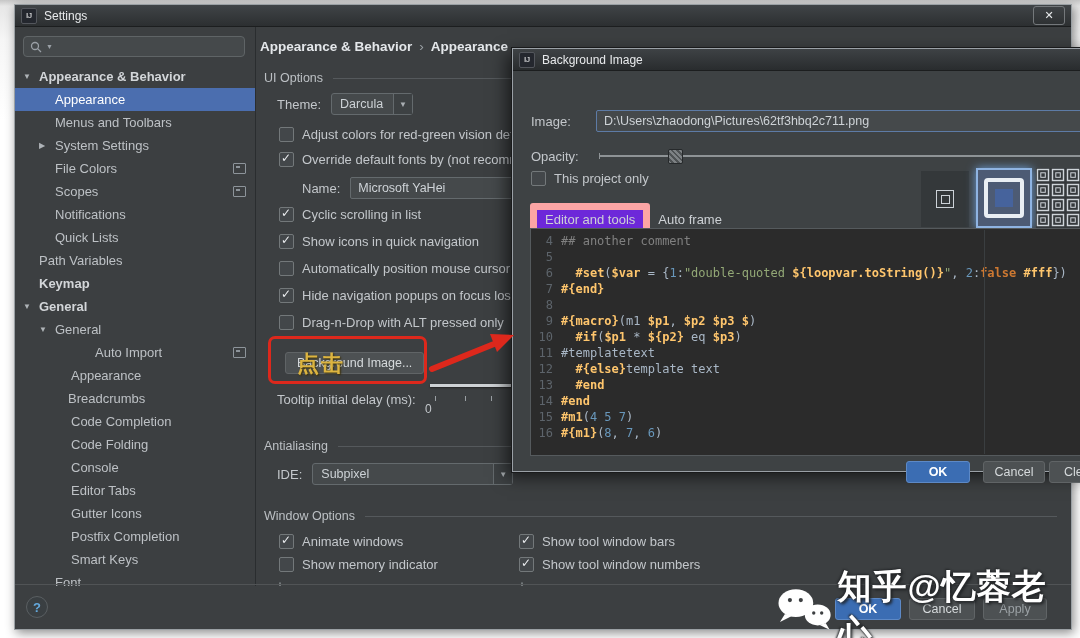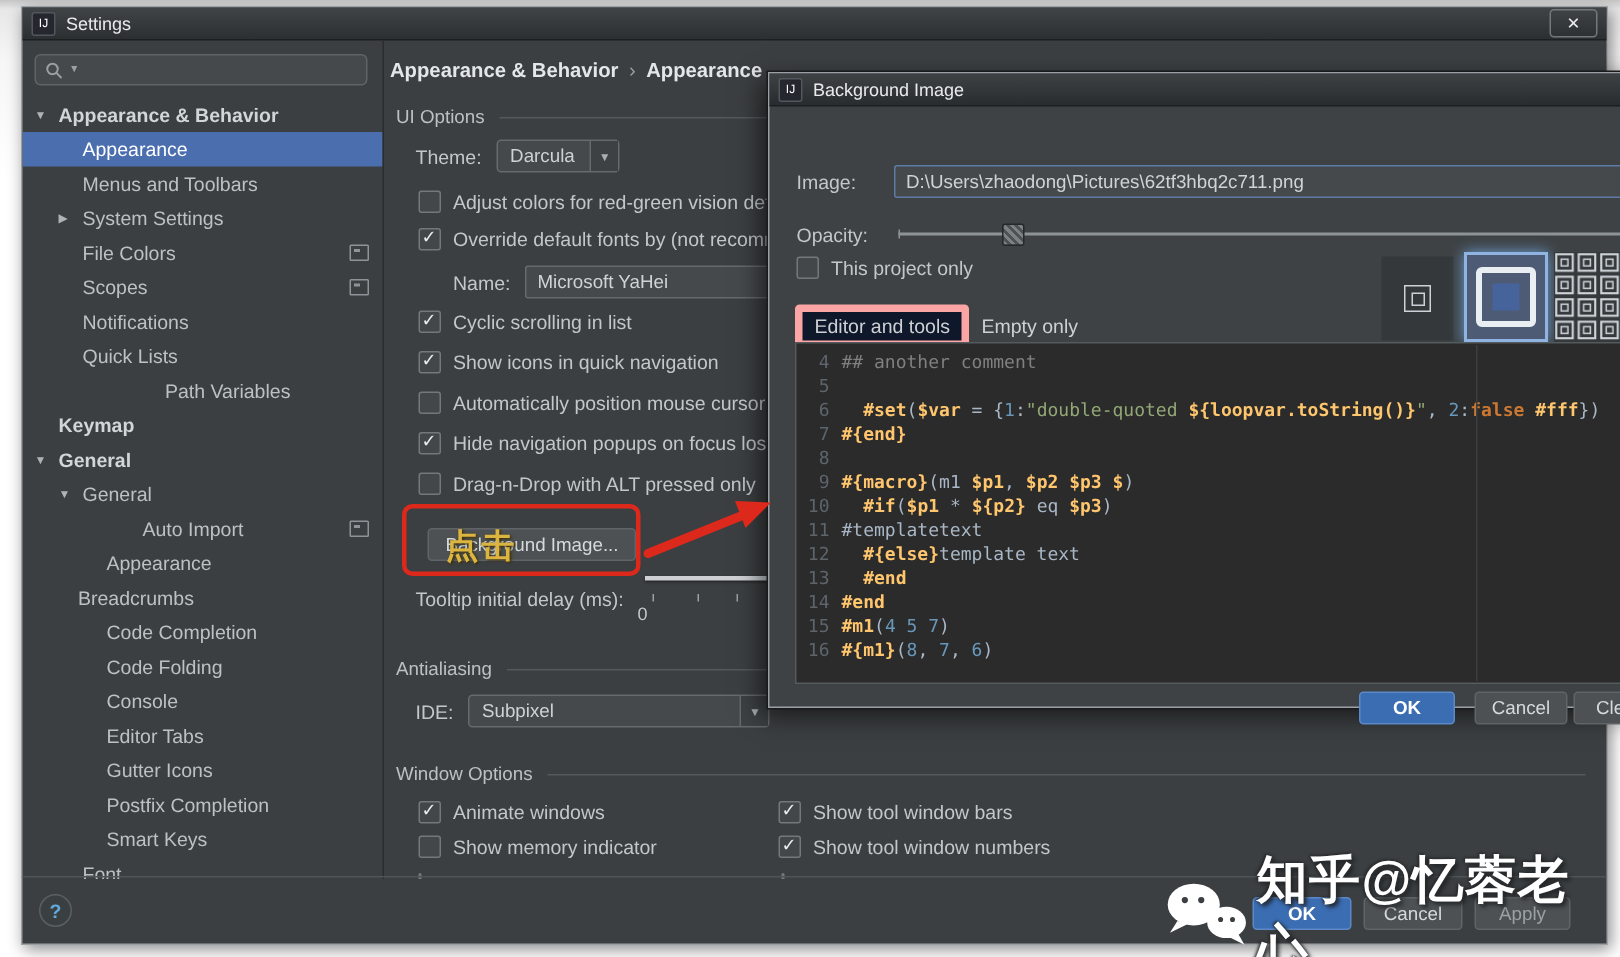--- a/index.html
+++ b/index.html
@@ -78,21 +78,21 @@
   .dbody{position:relative;height:400px;font-size:13px;color:#c3c7cb;}
   .dlab{display:flex;align-items:center;height:22px;}
   .dinput{left:83px;top:39px;width:500px;border-color:#5d7ba6;}
   .otrack{left:86px;top:84px;width:505px;height:2px;background:#8e9396;}
   .otrack::before,.otrack::after{content:"";position:absolute;top:-2px;width:1px;height:6px;background:#8e9396;}
   .otrack::before{left:0;} .otrack::after{right:0;}
   .ohandle{left:155px;top:78px;width:13px;height:13px;border:1px solid #26292b;border-radius:2px;
            background:repeating-linear-gradient(45deg,#7d8184 0 2px,#4e5254 2px 4px);}
   .dtabs{left:17px;top:132px;display:flex;align-items:center;}
   .dtab{font-size:13px;color:#cdd1d5;padding:2px 8px;white-space:nowrap;}
-  .dtab.dsel{background:#0f172a;border:5px solid #fca5a5;border-radius:3px;}
+  .dtab.dsel{background:#6d28d9;border:7px solid #fca5a5;border-radius:3px;}
   .thumb1{left:408px;top:100px;width:48px;height:56px;background:#34383a;display:flex;align-items:center;justify-content:center;}
   .t1o{width:16px;height:16px;border:1.5px solid #ccd2d7;display:flex;align-items:center;justify-content:center;}
   .t1i{width:7px;height:7px;border:1px solid #ccd2d7;}
   .thumb2{left:463px;top:97px;width:56px;height:60px;background:#4d5b74;border:2px solid #8fb4e2;
           box-shadow:0 0 9px #6d9ed6;box-sizing:border-box;display:flex;align-items:center;justify-content:center;}
   .t2ring{width:32px;height:32px;border:4px solid #e9eef3;border-radius:4px;display:flex;align-items:center;justify-content:center;background:#384souci;}
   .t2fill{width:18px;height:18px;background:#46639c;}
   .thumb3{left:523px;top:97px;width:70px;height:60px;overflow:hidden;}
   .codewrap{left:17px;top:157px;width:560px;height:228px;background:#2b2b2b;border:1px solid #555a5d;
             box-sizing:border-box;overflow:hidden;font-family:"DejaVu Sans Mono",monospace;font-size:12px;line-height:16px;padding-top:4px;}
@@ -163,21 +163,21 @@
               <span class="badge"></span>
             </div>
             <div class="trow" style="padding-left: 24px;">
               <span class="arrow"></span>
               <span class="lbl">Notifications</span>
             </div>
             <div class="trow" style="padding-left: 24px;">
               <span class="arrow"></span>
               <span class="lbl">Quick Lists</span>
             </div>
-            <div class="trow" style="padding-left: 35px; margin-left: 44px;">
+            <div class="trow" style="padding-left: 8px;">
               <span class="arrow"></span>
               <span class="lbl">Path Variables</span>
             </div>
             <div class="trow bold" style="padding-left: 8px;">
               <span class="arrow"></span>
               <span class="lbl">Keymap</span>
             </div>
             <div class="trow bold" style="padding-left: 8px;">
               <span class="arrow">▼</span>
               <span class="lbl">General</span>
@@ -188,21 +188,21 @@
             </div>
             <div class="trow" style="padding-left: 64px;">
               <span class="arrow"></span>
               <span class="lbl">Auto Import</span>
               <span class="badge"></span>
             </div>
             <div class="trow" style="padding-left: 40px;">
               <span class="arrow"></span>
               <span class="lbl">Appearance</span>
             </div>
-            <div class="trow" style="padding-left: 21px;">
+            <div class="trow" style="padding-left: 21px; margin-left: 16px;">
               <span class="arrow"></span>
               <span class="lbl">Breadcrumbs</span>
             </div>
             <div class="trow" style="padding-left: 40px;">
               <span class="arrow"></span>
               <span class="lbl">Code Completion</span>
             </div>
             <div class="trow" style="padding-left: 40px;">
               <span class="arrow"></span>
               <span class="lbl">Code Folding</span>
@@ -362,21 +362,21 @@
 
       <div class="abs" style="left:18px;top:100px;">
           <div class="cbrow">
             <span class="cb"></span>
             <span class="cbl">This project only</span>
           </div>
         </div>
 
       <div class="abs dtabs">
           <span class="dtab dsel">Editor and tools</span>
-          <span class="dtab">Empty only</span>
+          <span class="dtab">Auto frame</span>
         </div>
 
       <div class="abs thumb1">
         <span class="t1o">
             <span class="t1i"></span>
           </span>
       </div>
       <div class="abs thumb2">
         <span class="t2ring">
             <span class="t2fill"></span>

